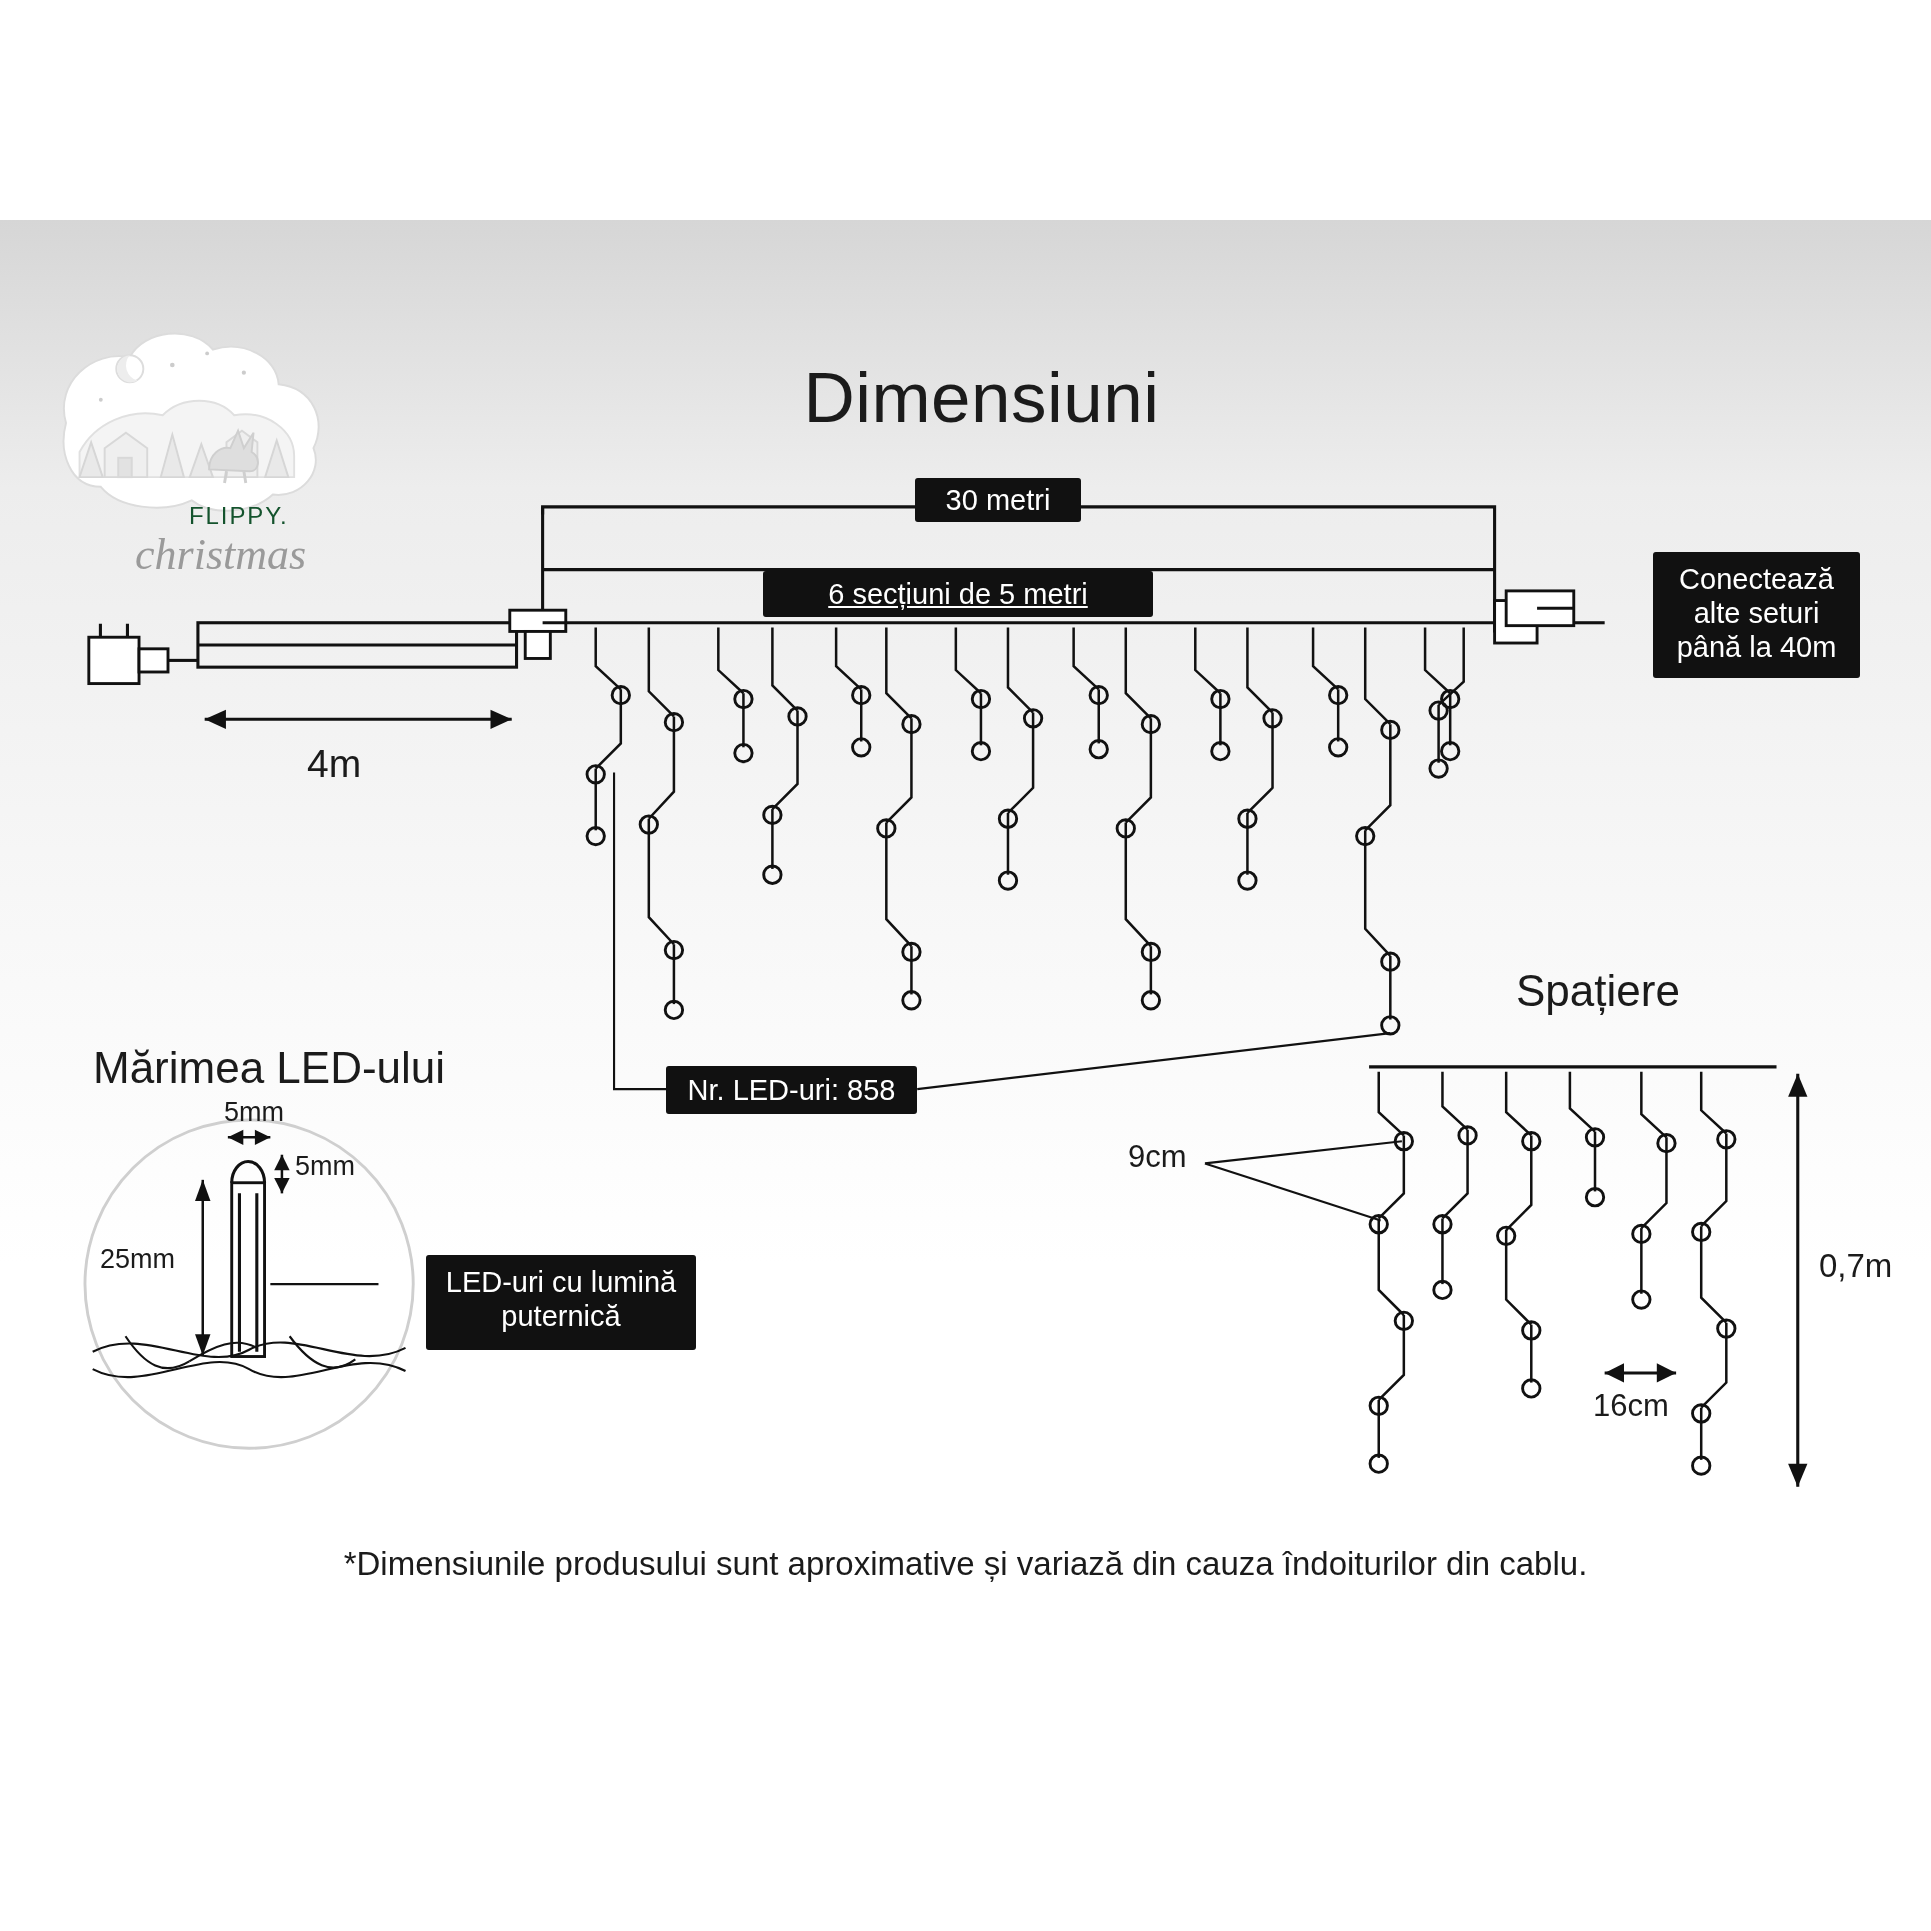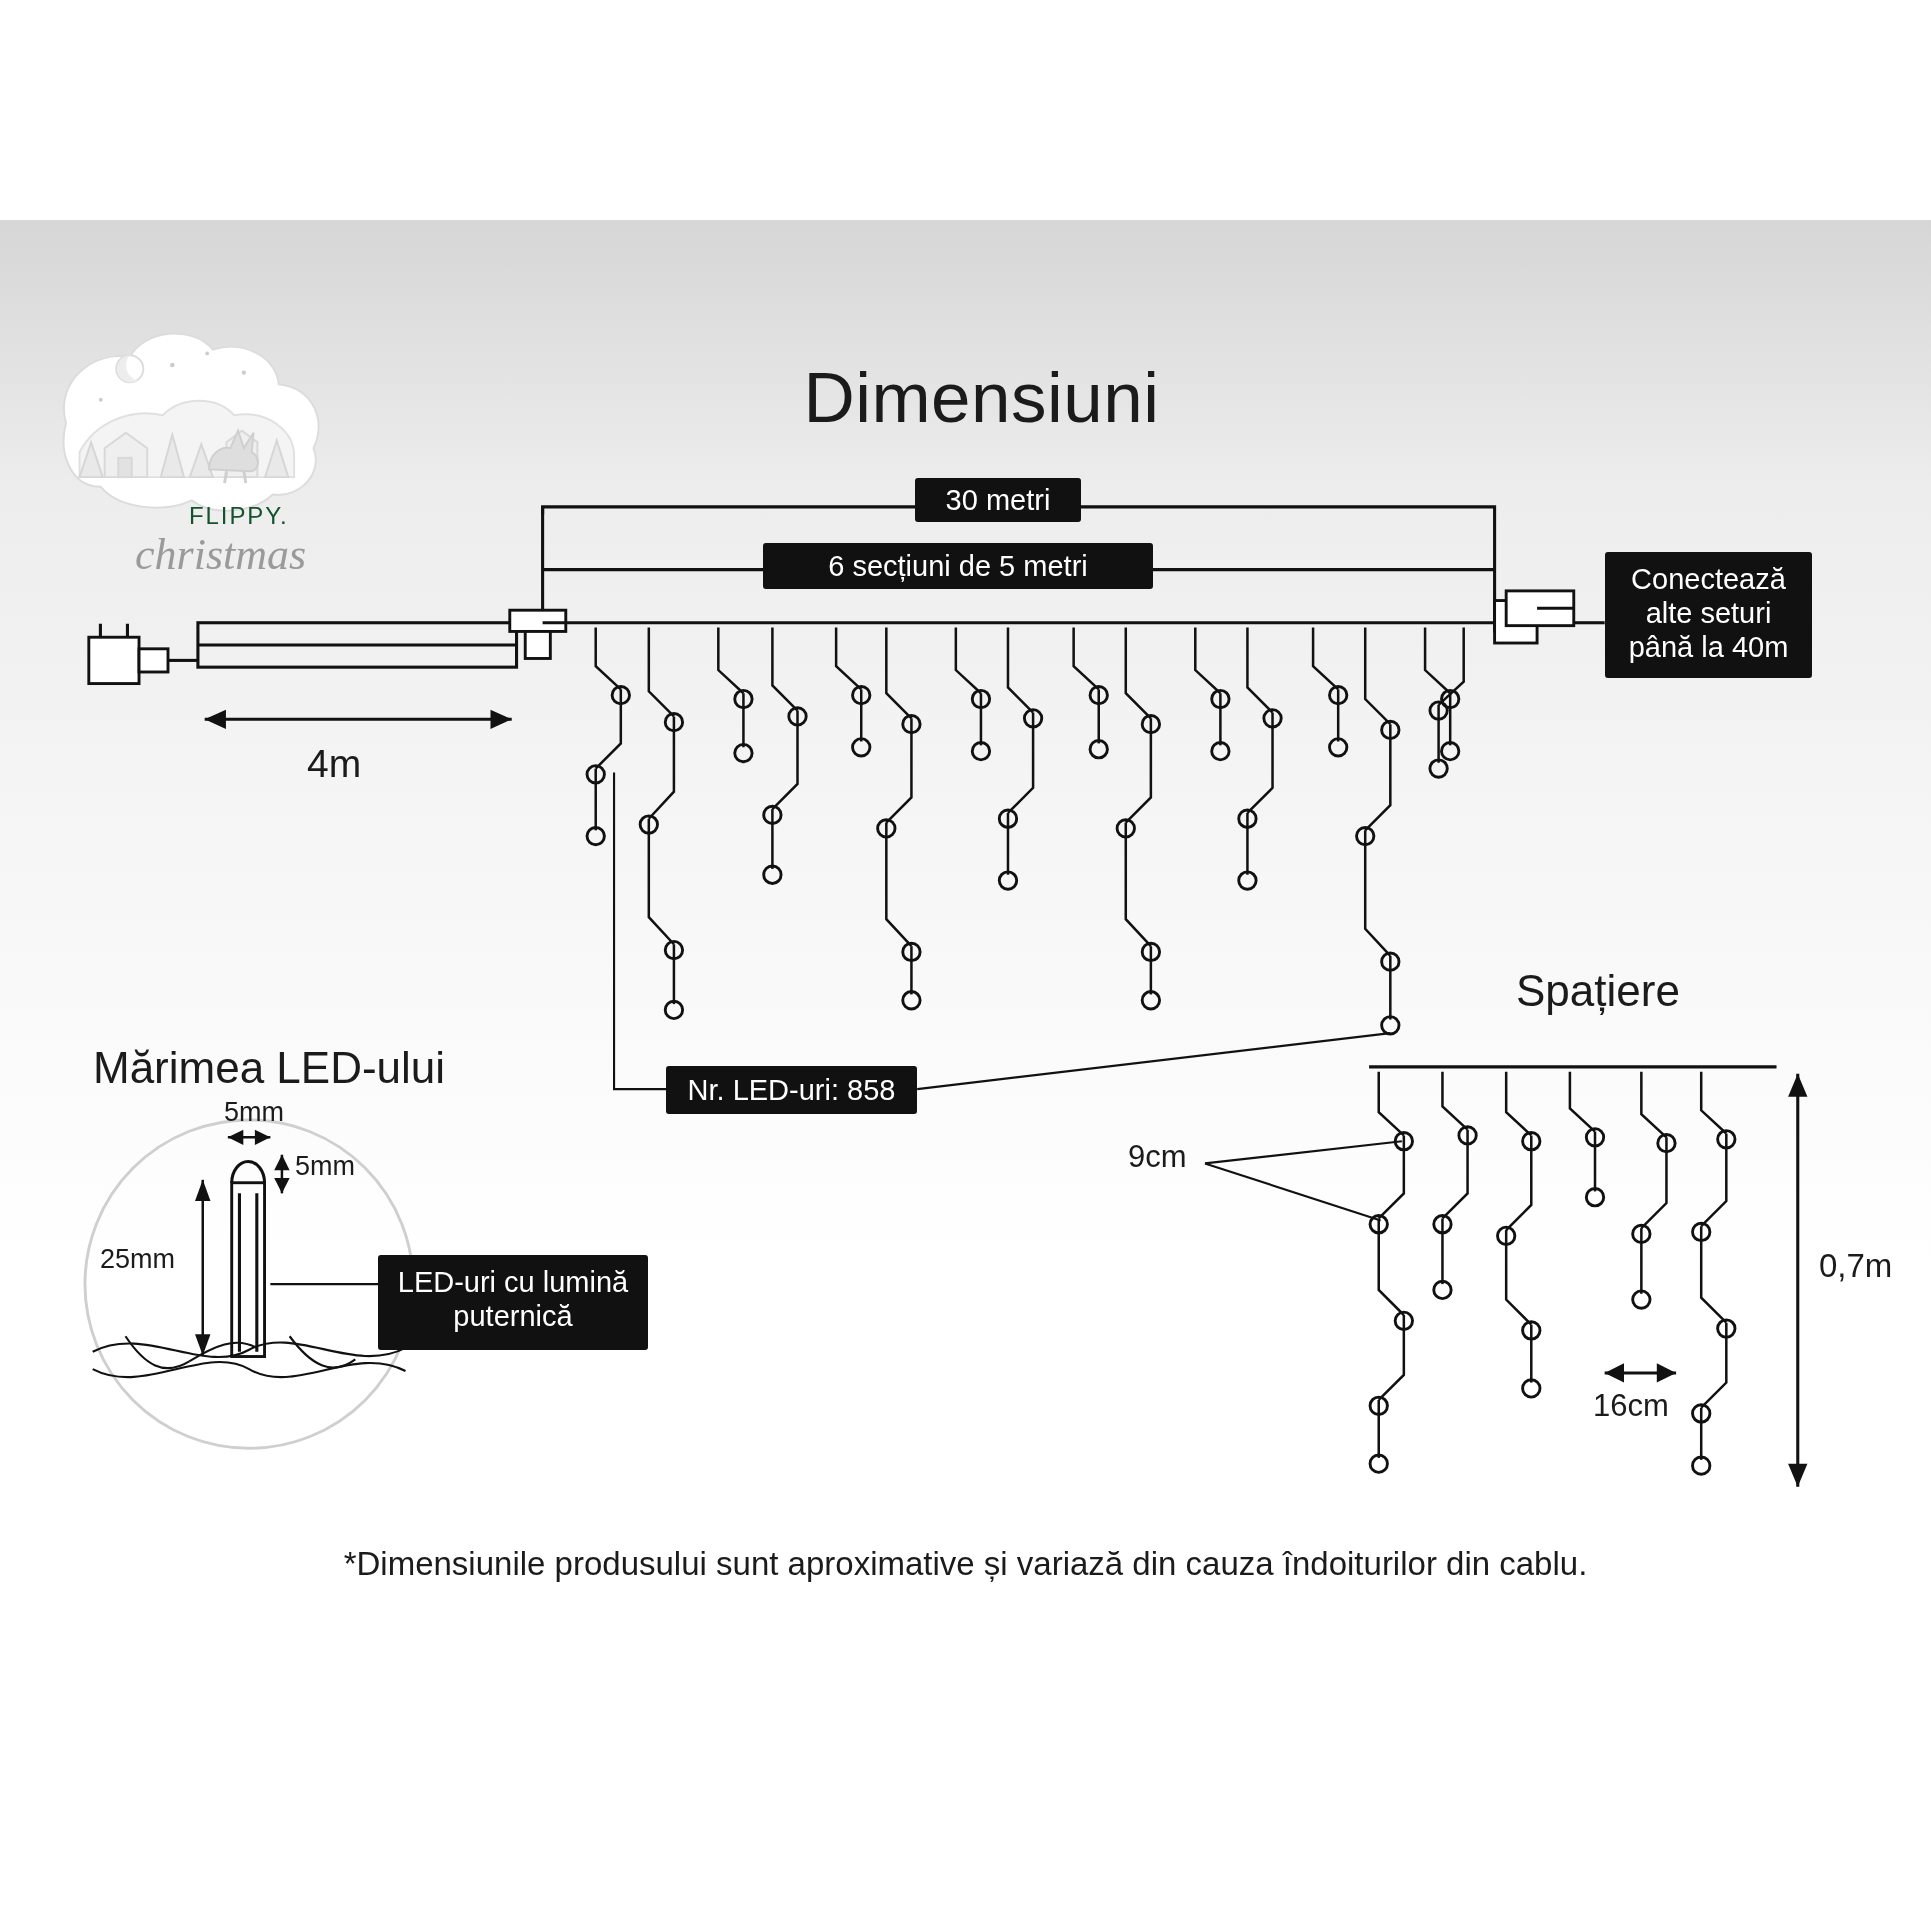--- a/index.html
+++ b/index.html
@@ -9,21 +9,21 @@
          background:linear-gradient(180deg,#d6d6d6 0%,#ededed 18%,#f7f7f7 45%,#ffffff 70%,#ffffff 100%);}
   .sheet-bottom{position:absolute;left:0;top:1711px;width:1931px;height:220px;background:#ffffff;}
   .sheet-top{position:absolute;left:0;top:0;width:1931px;height:220px;background:#ffffff;}
 
   .title{position:absolute;left:0;top:357px;width:1931px;text-align:center;
          font-size:71px;color:#1b1b1b;font-weight:400;letter-spacing:0.5px;margin-left:16px;}
 
   .tag{position:absolute;background:#111111;color:#ffffff;border-radius:2.9px;
        display:flex;align-items:center;justify-content:center;text-align:center;
        font-size:29px;line-height:1.18;padding:5.8px 15.4px;box-sizing:border-box;}
-  .tag.multiline{display:block;padding:9.7px 17.4px;}
+  .tag.multiline{display:block;padding:9.7px 17.4px;margin-left:48px;}
 
   .plainlabel{position:absolute;color:#1b1b1b;}
 
   .footnote{position:absolute;left:0;top:1545px;width:1931px;text-align:center;
             font-size:33px;color:#1b1b1b;}
 
   .logo{position:absolute;left:37px;top:307px;width:319px;height:232px;}
   .logo-word1{position:absolute;left:189px;top:502px;font-size:24px;color:#14532d;letter-spacing:1.9px;}
   .logo-word2{position:absolute;left:135px;top:529px;font-size:44px;color:#9a9a9a;font-style:italic;
               font-family:"Liberation Serif",serif;}
@@ -338,21 +338,21 @@
       <path class="ln2" d="M210 1222 L210 1404"></path>
       <path fill="#111" d="M210 1222 L202 1244 L218 1244 Z"></path>
       <path fill="#111" d="M210 1404 L202 1382 L218 1382 Z"></path>
 
       <path class="lnthin" d="M280 1330 L392 1330"></path>
     </g>
   </svg>
 
   <div class="tag" style="left:875px;top:478px;width:166px;height:44px;margin-left:40px;">30 metri</div>
 
-  <div class="tag" style="left:763px;top:543px;width:390px;height:46px;">6 secțiuni de 5 metri</div>
+  <div class="tag" style="left:763px;top:571px;width:390px;height:46px;text-decoration:underline;">6 secțiuni de 5 metri</div>
 
   <div class="tag multiline" style="left:1605px;top:552px;width:207px;height:126px;">Conectează alte seturi până la 40m</div>
 
   <div class="plainlabel" style="left:307px;top:742px;font-size:39px;">4m</div>
 
   <div class="tag" style="left:666px;top:1066px;width:251px;height:48px;">Nr. LED-uri: 858</div>
 
   <div class="plainlabel" style="left:1516px;top:966px;font-size:44px;">Spațiere</div>
 
   <div class="plainlabel" style="left:1128px;top:1139px;font-size:31px;">9cm</div>

